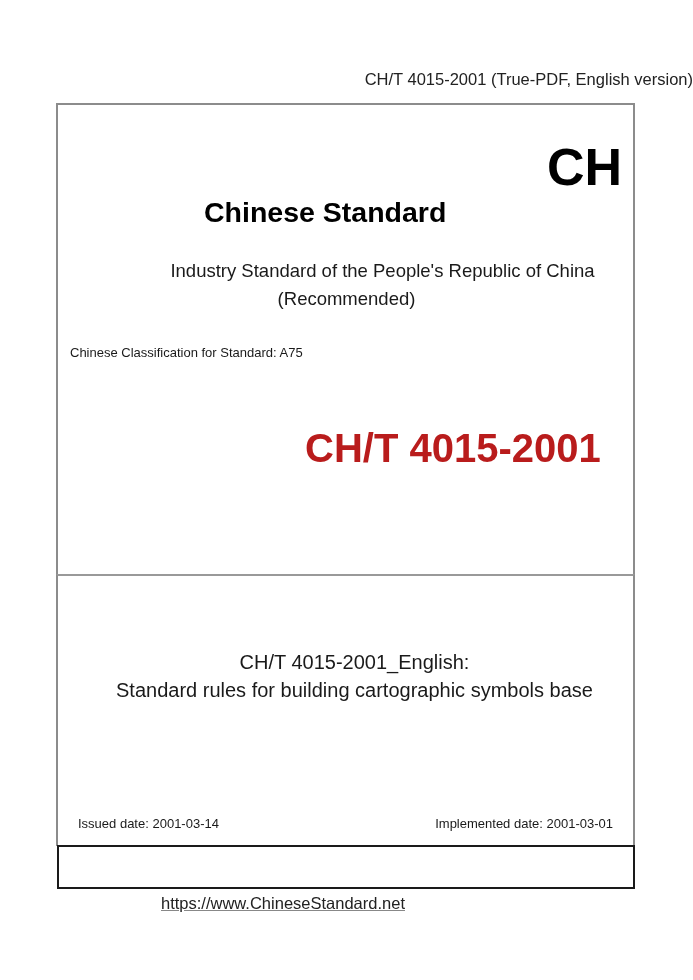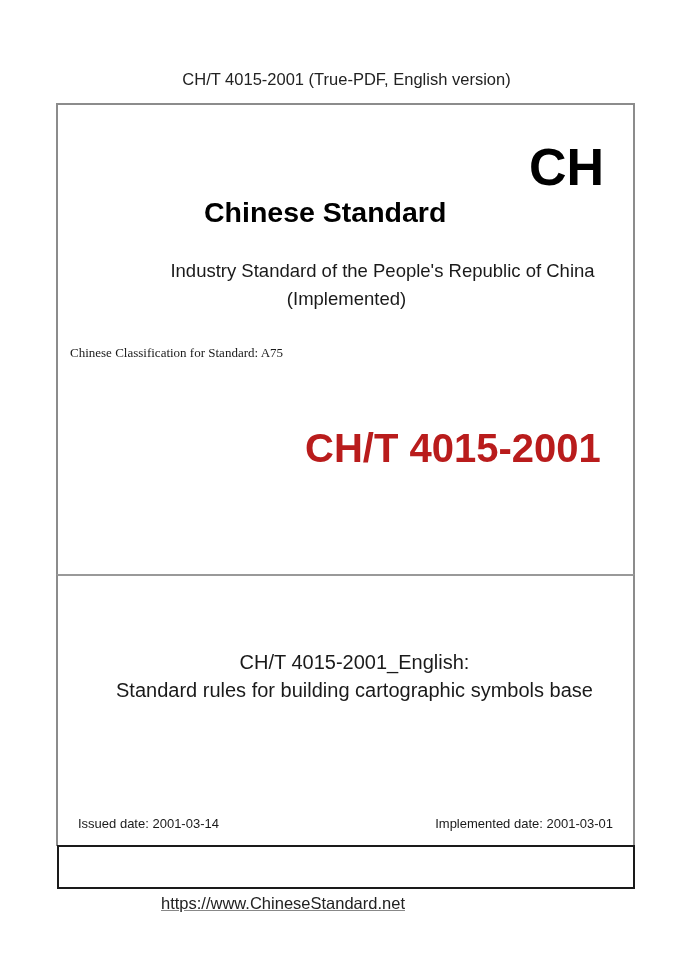--- a/index.html
+++ b/index.html
@@ -13,21 +13,21 @@
       position: relative;
       overflow: hidden;
       font-family: "Liberation Sans", sans-serif;
       color: #1a1a1a;
     }
     .abs { position: absolute; }
 
     .page-header {
       left: 0; width: 693px;
       top: 68px;
-      text-align: center;
+      text-align: right;
       font-size: 16.5px;
       color: #222222;
       line-height: 22px;
     }
 
     .frame-top {
       left: 56px; top: 103px;
       width: 575px; height: 470px;
       border: 2px solid #8c8c8c;
       border-bottom: none;
@@ -48,21 +48,21 @@
     .title-main {
       left: 204px; top: 154px;
       font-size: 28.5px;
       font-weight: bold;
       color: #000;
       line-height: 36px;
       white-space: nowrap;
       margin-top: 40px;
     }
     .title-code {
-      left: 529px; top: 138px;
+      left: 547px; top: 138px;
       font-size: 52px;
       font-weight: bold;
       color: #000;
       line-height: 58px;
       white-space: nowrap;
     }
 
     .subtitle {
       left: 0; width: 693px;
       text-align: center;
@@ -72,21 +72,20 @@
     }
     .subtitle-1 { top: 257px; margin-left: 36px; }
     .subtitle-2 { top: 285px; }
 
     .classification {
       left: 70px; top: 344px;
       font-size: 13px;
       color: #1a1a1a;
       line-height: 18px;
       white-space: nowrap;
-      font-family: Liberation Serif, serif;
     }
 
     .std-number {
       left: 305px; top: 424px;
       font-size: 40px;
       font-weight: bold;
       color: #b91c1c;
       line-height: 48px;
       white-space: nowrap;
     }
@@ -138,21 +137,21 @@
 <div class="abs page-header">CH/T 4015-2001 (True-PDF, English version)</div>
 
 <div class="abs frame-top"></div>
 <div class="abs frame-bottom"></div>
 <div class="abs footer-box"></div>
 
 <div class="abs title-main">Chinese Standard</div>
 <div class="abs title-code">CH</div>
 
 <div class="abs subtitle subtitle-1">Industry Standard of the People's Republic of China</div>
-<div class="abs subtitle subtitle-2">(Implemented)</div>
+<div class="abs subtitle subtitle-2">(Recommended)</div>
 
 <div class="abs classification">Chinese Classification for Standard: A75</div>
 
 <div class="abs std-number">CH/T 4015-2001</div>
 
 <div class="abs doc-title doc-title-1">CH/T 4015-2001_English:</div>
 <div class="abs doc-title doc-title-2">Standard rules for building cartographic symbols base</div>
 
 <div class="abs issued">Issued date: 2001-03-14</div>
 <div class="abs implemented-wrap">Implemented date: 2001-03-01</div>

